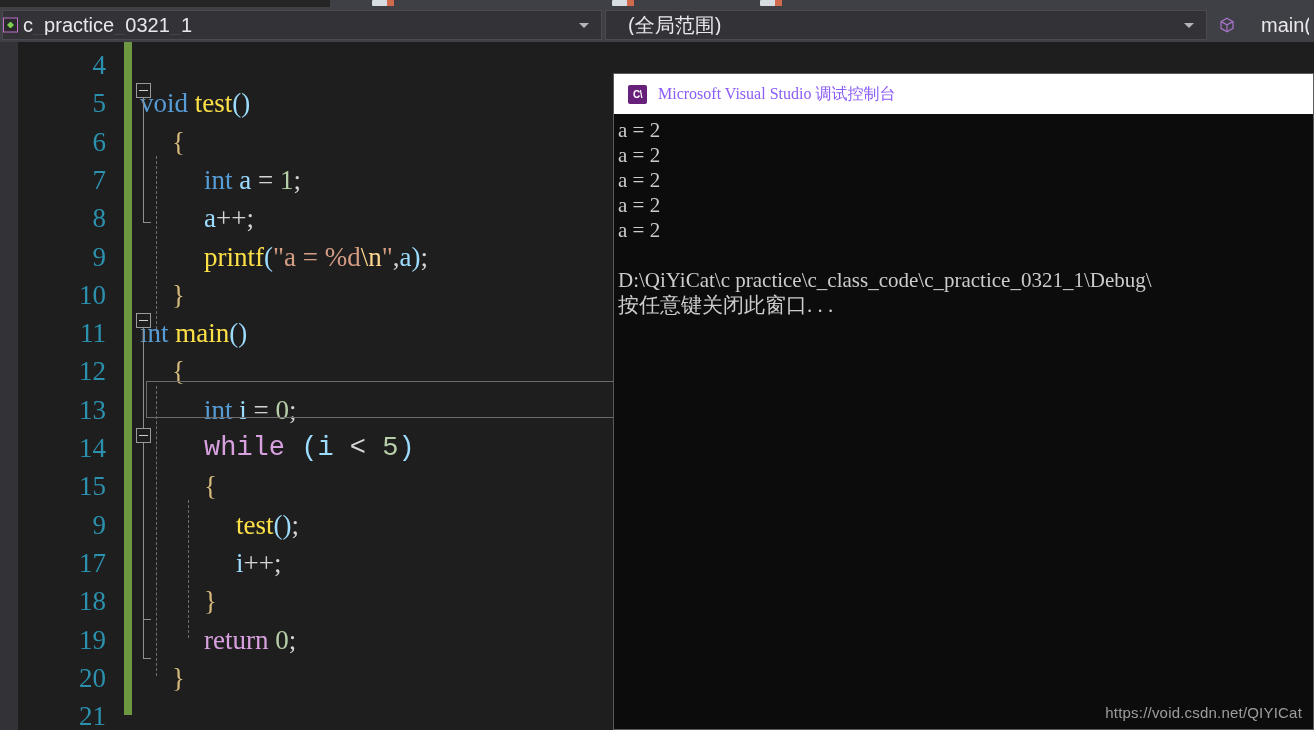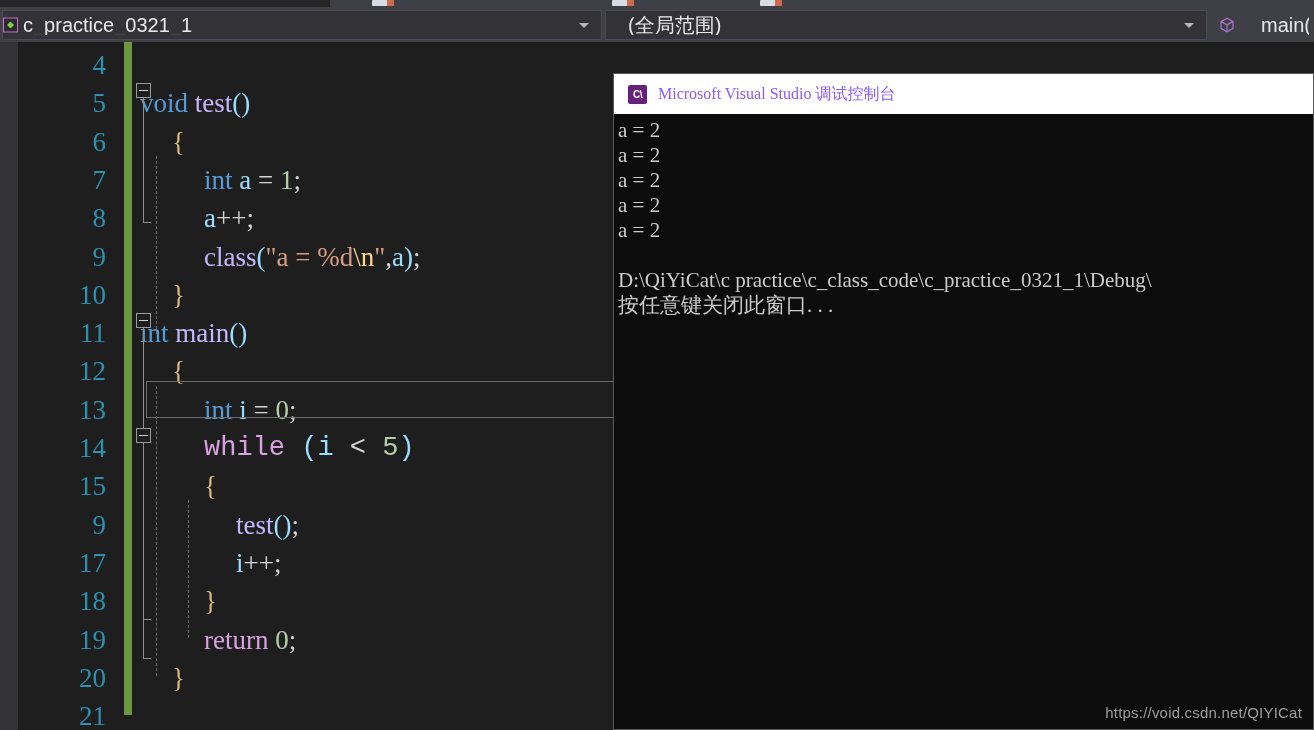--- a/index.html
+++ b/index.html
@@ -165,21 +165,21 @@
     top: 0;
     line-height: 38.3px;
     font-size: 27px;
     white-space: pre;
     font-family: "Liberation Serif", serif;
   }
 
   
   .t-kw   { color: #569cd6; }   
   .t-ctl  { color: #d8a0df; }   
-  .t-fn   { color: #c4b5fd; }   
+  .t-fn   { color: #fde047; }   
   .t-var  { color: #9cdcfe; }   
   .t-num  { color: #b5cea8; }   
   .t-str  { color: #d69d85; }   
   .t-esc  { color: #ffd68f; }   
   .t-pun  { color: #d4d4d4; }   
   .t-brc  { color: #d7ba7d; }   
   .t-par  { color: #9cdcfe; }   
 
   
   .fold {
@@ -350,21 +350,21 @@
       <div class="line" style="top: 118.9px;">
         <div class="lno" style="top: 0px;">7</div>
         <div class="ctext" style="left: 204px;"><span class="t-kw">int</span><span class="t-pun"> </span><span class="t-var">a</span><span class="t-pun"> = </span><span class="t-num">1</span><span class="t-pun">;</span></div>
       </div>
       <div class="line" style="top: 157.2px;">
         <div class="lno" style="top: 0px;">8</div>
         <div class="ctext" style="left: 204px;"><span class="t-var">a</span><span class="t-pun">++;</span></div>
       </div>
       <div class="line" style="top: 195.5px;">
         <div class="lno" style="top: 0px;">9</div>
-        <div class="ctext" style="left: 204px;"><span class="t-fn">class</span><span class="t-par">(</span><span class="t-str">"a = %d</span><span class="t-esc">\n</span><span class="t-str">"</span><span class="t-pun">,</span><span class="t-var">a</span><span class="t-par">)</span><span class="t-pun">;</span></div>
+        <div class="ctext" style="left: 204px;"><span class="t-fn">printf</span><span class="t-par">(</span><span class="t-str">"a = %d</span><span class="t-esc">\n</span><span class="t-str">"</span><span class="t-pun">,</span><span class="t-var">a</span><span class="t-par">)</span><span class="t-pun">;</span></div>
       </div>
       <div class="line" style="top: 233.8px;">
         <div class="lno" style="top: 0px;">10</div>
         <div class="ctext" style="left: 172px;"><span class="t-brc">}</span></div>
       </div>
       <div class="line" style="top: 272.1px;">
         <div class="lno" style="top: 0px;">11</div>
         <div class="ctext" style="left: 140px;"><span class="t-kw">int</span><span class="t-pun"> </span><span class="t-fn">main</span><span class="t-par">()</span></div>
       </div>
       <div class="line" style="top: 310.4px;">

